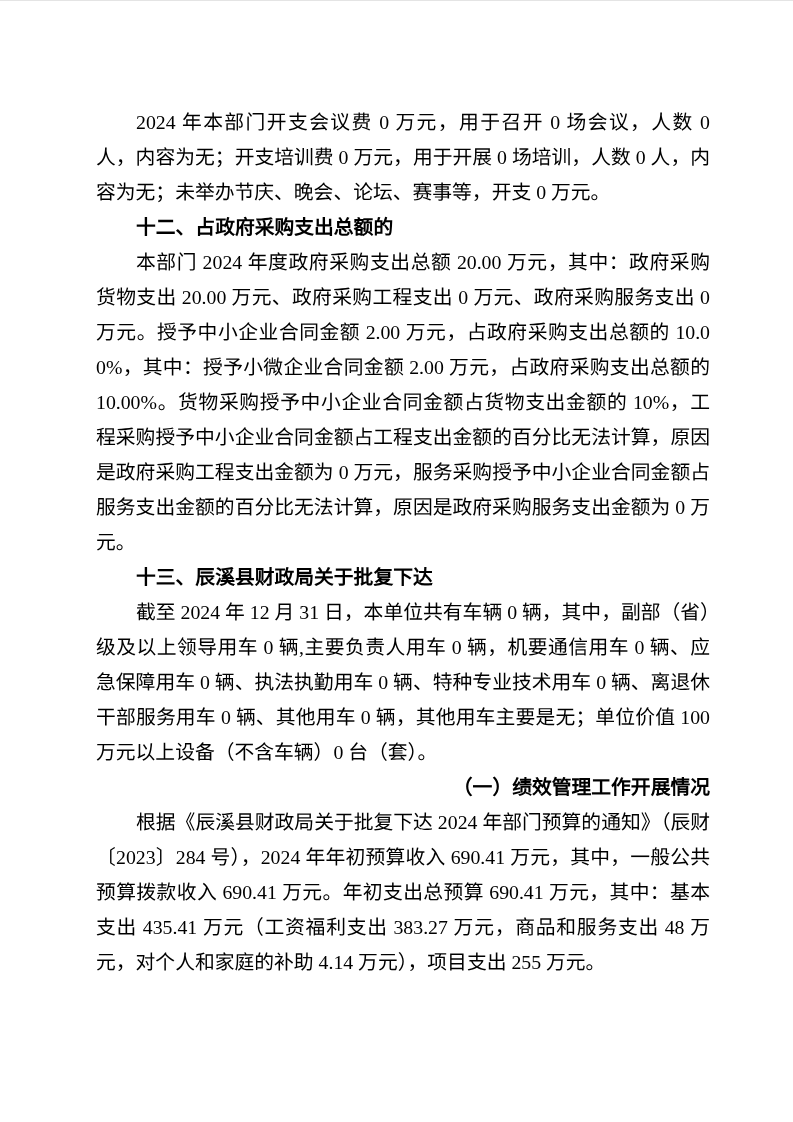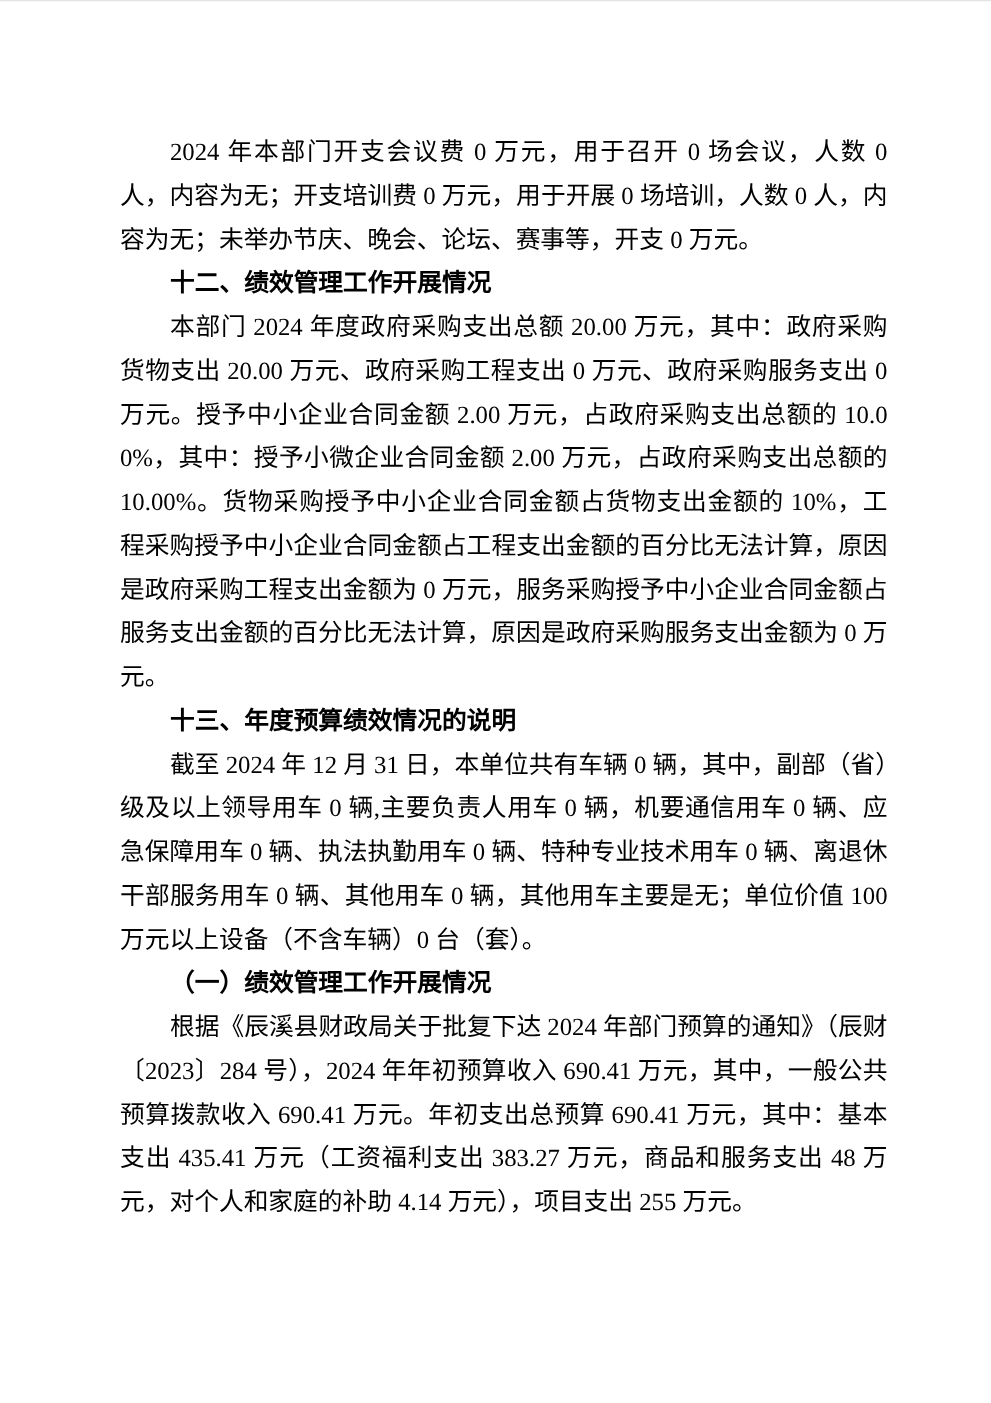--- a/index.html
+++ b/index.html
@@ -35,35 +35,35 @@
   .heading {
     font-family: "Liberation Sans", "DejaVu Sans", sans-serif;
     font-weight: 700;
     text-indent: 40px;
     text-align: left;
   }
   .subheading {
     font-family: Liberation Serif, serif;
     font-weight: 700;
     text-indent: 40px;
-    text-align: left;
+    text-align: right;
   }
 </style>
 </head>
 <body>
 
 <div class="page">
   <div>
     <p class="doc-block para">2024 年本部门开支会议费 0 万元，用于召开 0 场会议，人数 0 人，内容为无；开支培训费 0 万元，用于开展 0 场培训，人数 0 人，内容为无；未举办节庆、晚会、论坛、赛事等，开支 0 万元。</p>
 
-    <h2 class="doc-block heading">十二、绩效管理工作开展情况</h2>
+    <h2 class="doc-block heading">十二、占政府采购支出总额的</h2>
 
     <p class="doc-block para">本部门 2024 年度政府采购支出总额 20.00 万元，其中：政府采购货物支出 20.00 万元、政府采购工程支出 0 万元、政府采购服务支出 0 万元。授予中小企业合同金额 2.00 万元，占政府采购支出总额的 10.00%，其中：授予小微企业合同金额 2.00 万元，占政府采购支出总额的 10.00%。货物采购授予中小企业合同金额占货物支出金额的 10%，工程采购授予中小企业合同金额占工程支出金额的百分比无法计算，原因是政府采购工程支出金额为 0 万元，服务采购授予中小企业合同金额占服务支出金额的百分比无法计算，原因是政府采购服务支出金额为 0 万元。</p>
 
-    <h2 class="doc-block heading">十三、年度预算绩效情况的说明</h2>
+    <h2 class="doc-block heading">十三、辰溪县财政局关于批复下达</h2>
 
     <p class="doc-block para">截至 2024 年 12 月 31 日，本单位共有车辆 0 辆，其中，副部（省）级及以上领导用车 0 辆,主要负责人用车 0 辆，机要通信用车 0 辆、应急保障用车 0 辆、执法执勤用车 0 辆、特种专业技术用车 0 辆、离退休干部服务用车 0 辆、其他用车 0 辆，其他用车主要是无；单位价值 100 万元以上设备（不含车辆）0 台（套）。</p>
 
 
     <h3 class="doc-block subheading">（一）绩效管理工作开展情况</h3>
 
     <p class="doc-block para">根据《辰溪县财政局关于批复下达 2024 年部门预算的通知》（辰财〔2023〕284 号），2024 年年初预算收入 690.41 万元，其中，一般公共预算拨款收入 690.41 万元。年初支出总预算 690.41 万元，其中：基本支出 435.41 万元（工资福利支出 383.27 万元，商品和服务支出 48 万元，对个人和家庭的补助 4.14 万元），项目支出 255 万元。</p>
 
   </div>
 </div>

